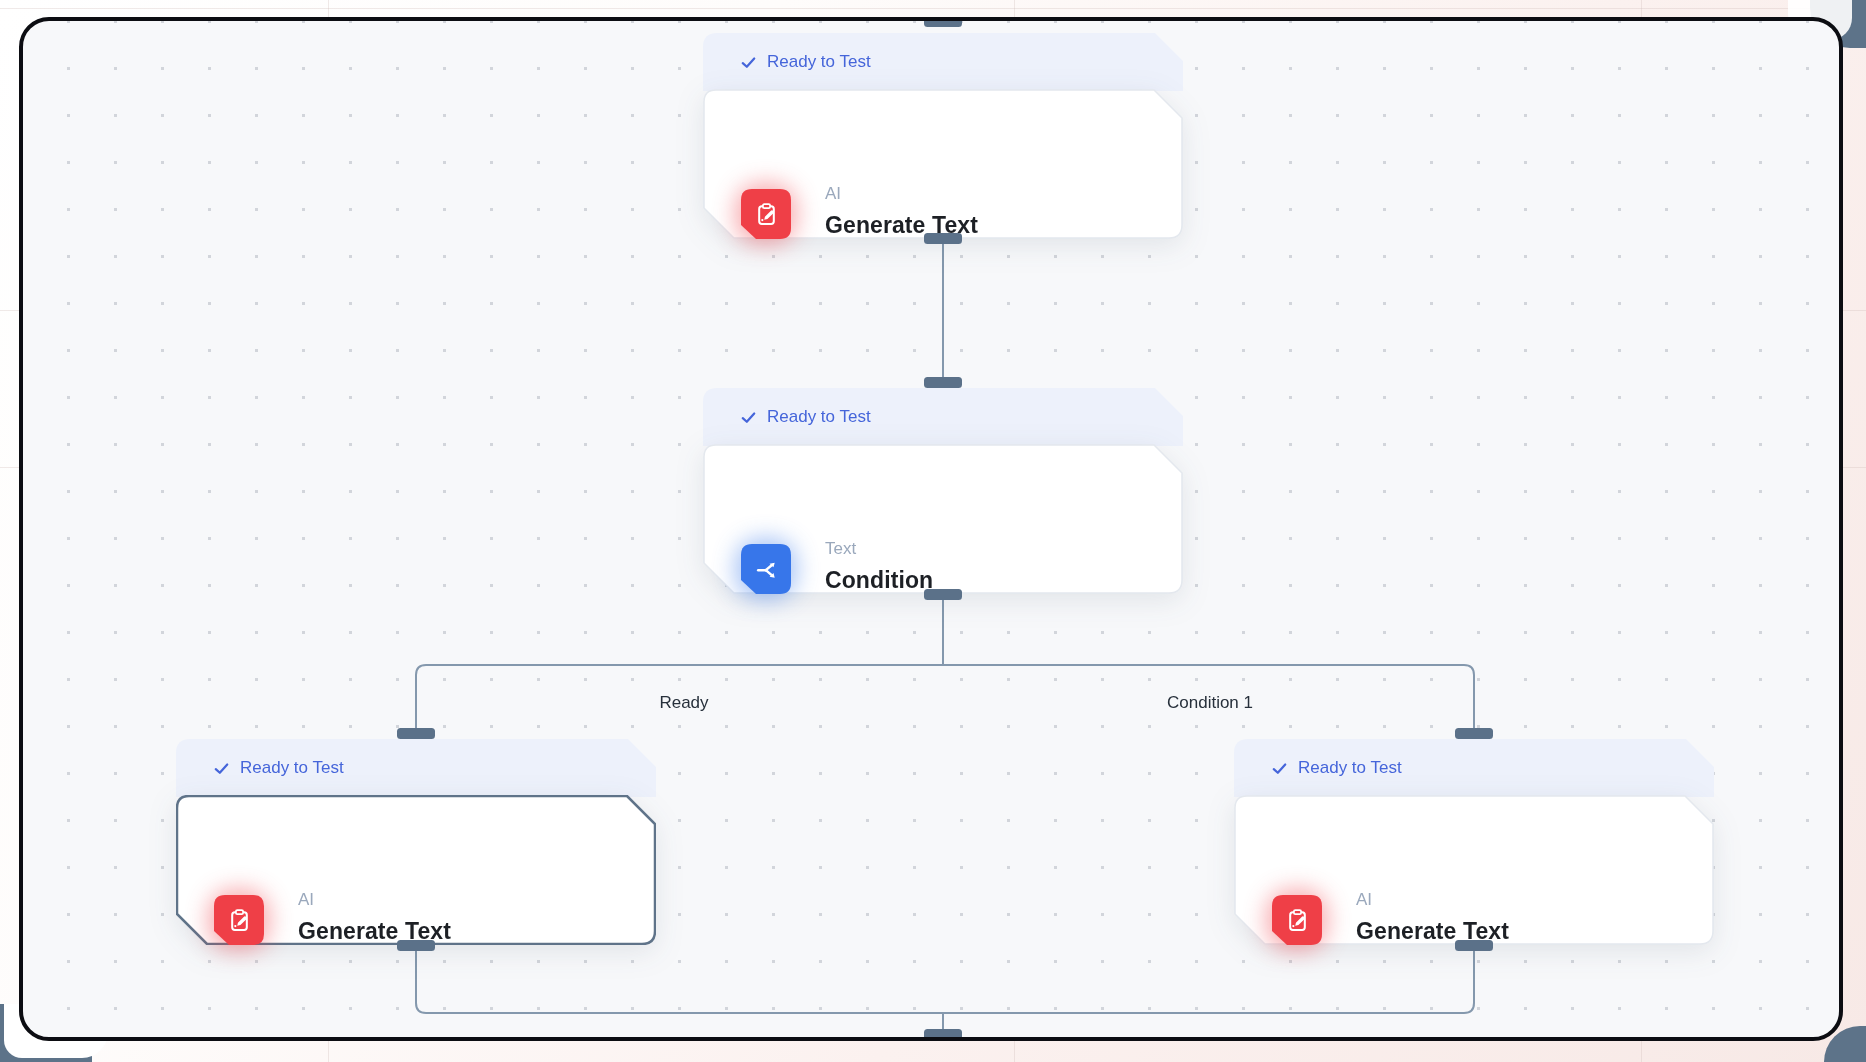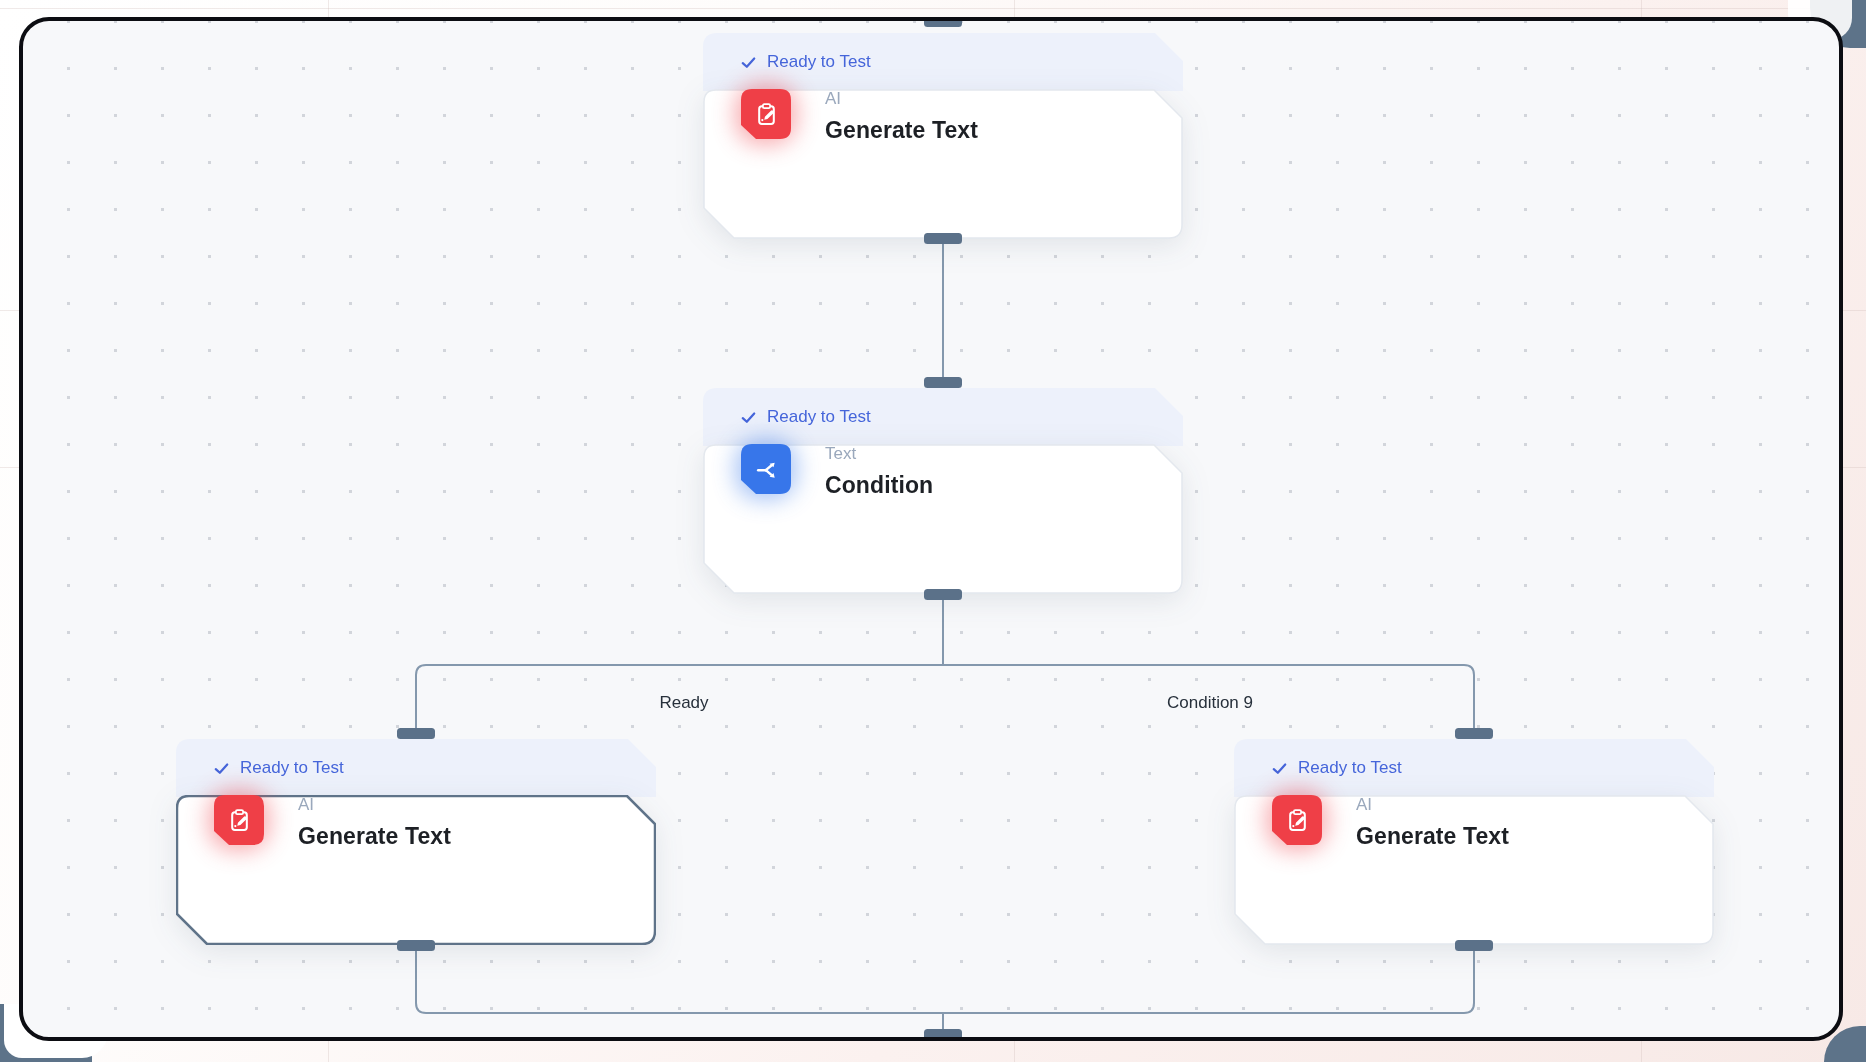--- a/index.html
+++ b/index.html
@@ -36,21 +36,21 @@
   .node{position:absolute;width:480px;height:206px;}
   .badge{position:absolute;top:0;left:0;width:480px;height:58px;background:#edf1fb;
     clip-path:path("M 14 0 L 452 0 L 480 28 L 480 58 L 0 58 L 0 14 Q 0 0 14 0 Z");
     display:flex;align-items:center;gap:10px;padding-left:37px;box-sizing:border-box;
     font-size:17px;font-weight:500;color:#4565da;}
   .badge svg{flex:0 0 auto;}
   .card{position:absolute;top:56px;left:0;width:480px;height:150px;}
   .card .shape{position:absolute;left:0;top:0;filter:drop-shadow(0 7px 14px rgba(40,55,80,0.10));}
   .card .shape path{fill:#ffffff;stroke:#e4e8ee;stroke-width:1.5;}
   .node.selected .card .shape path{stroke:#5f7389;stroke-width:2.5;}
-  .card .content{position:absolute;inset:0;display:flex;align-items:flex-start;
+  .card .content{position:absolute;inset:0;display:flex;align-items:flex-end;
     padding-left:38px;box-sizing:border-box;gap:34px;}
   .node-icon{position:relative;width:50px;height:50px;flex:0 0 auto;}
   .node-icon .glow{position:absolute;inset:3px;border-radius:16px;}
   .node-icon.red .glow{box-shadow:0 0 22px 9px rgba(239,63,71,0.42);}
   .node-icon.blue .glow{box-shadow:0 0 22px 9px rgba(55,118,234,0.42);}
   .icon-box{position:absolute;inset:0;display:flex;align-items:center;justify-content:center;
     clip-path:path("M 11 0 L 39 0 Q 50 0 50 11 L 50 39 Q 50 50 39 50 L 15 50 L 0 36 L 0 11 Q 0 0 11 0 Z");}
   .node-icon.red .icon-box{background:#ef3f47;}
   .node-icon.blue .icon-box{background:#3776ea;}
   .texts{display:flex;flex-direction:column;}
@@ -82,21 +82,21 @@
         <path d="M920 218 V362"></path>
         <path d="M920 573 V644"></path>
         <path d="M393 712 V654 Q393 644 403 644 H1441 Q1451 644 1451 654 V712"></path>
         <path d="M393 924 V982 Q393 992 403 992 H920"></path>
         <path d="M1451 924 V982 Q1451 992 1441 992 H920"></path>
         <path d="M920 992 V1016"></path>
       </g>
     </svg>
 
     <span class="edge-label" style="left:661px;top:682px">Ready</span>
-    <span class="edge-label" style="left:1187px;top:682px">Condition 9</span>
+    <span class="edge-label" style="left:1187px;top:682px">Condition 1</span>
 
     <div class="node" style="left:680px;top:12px">
       <div class="badge">
         <svg width="17" height="17" viewBox="0 0 16 16">
           <polyline points="2.6,8.6 6.4,12 13.4,4.2" fill="none" stroke="#4565da" stroke-width="2.1" stroke-linecap="round" stroke-linejoin="round"></polyline>
         </svg>
         <span>Ready to Test</span>
       </div>
       <div class="card">
         <svg class="shape" width="480" height="150" viewBox="0 0 480 150">

